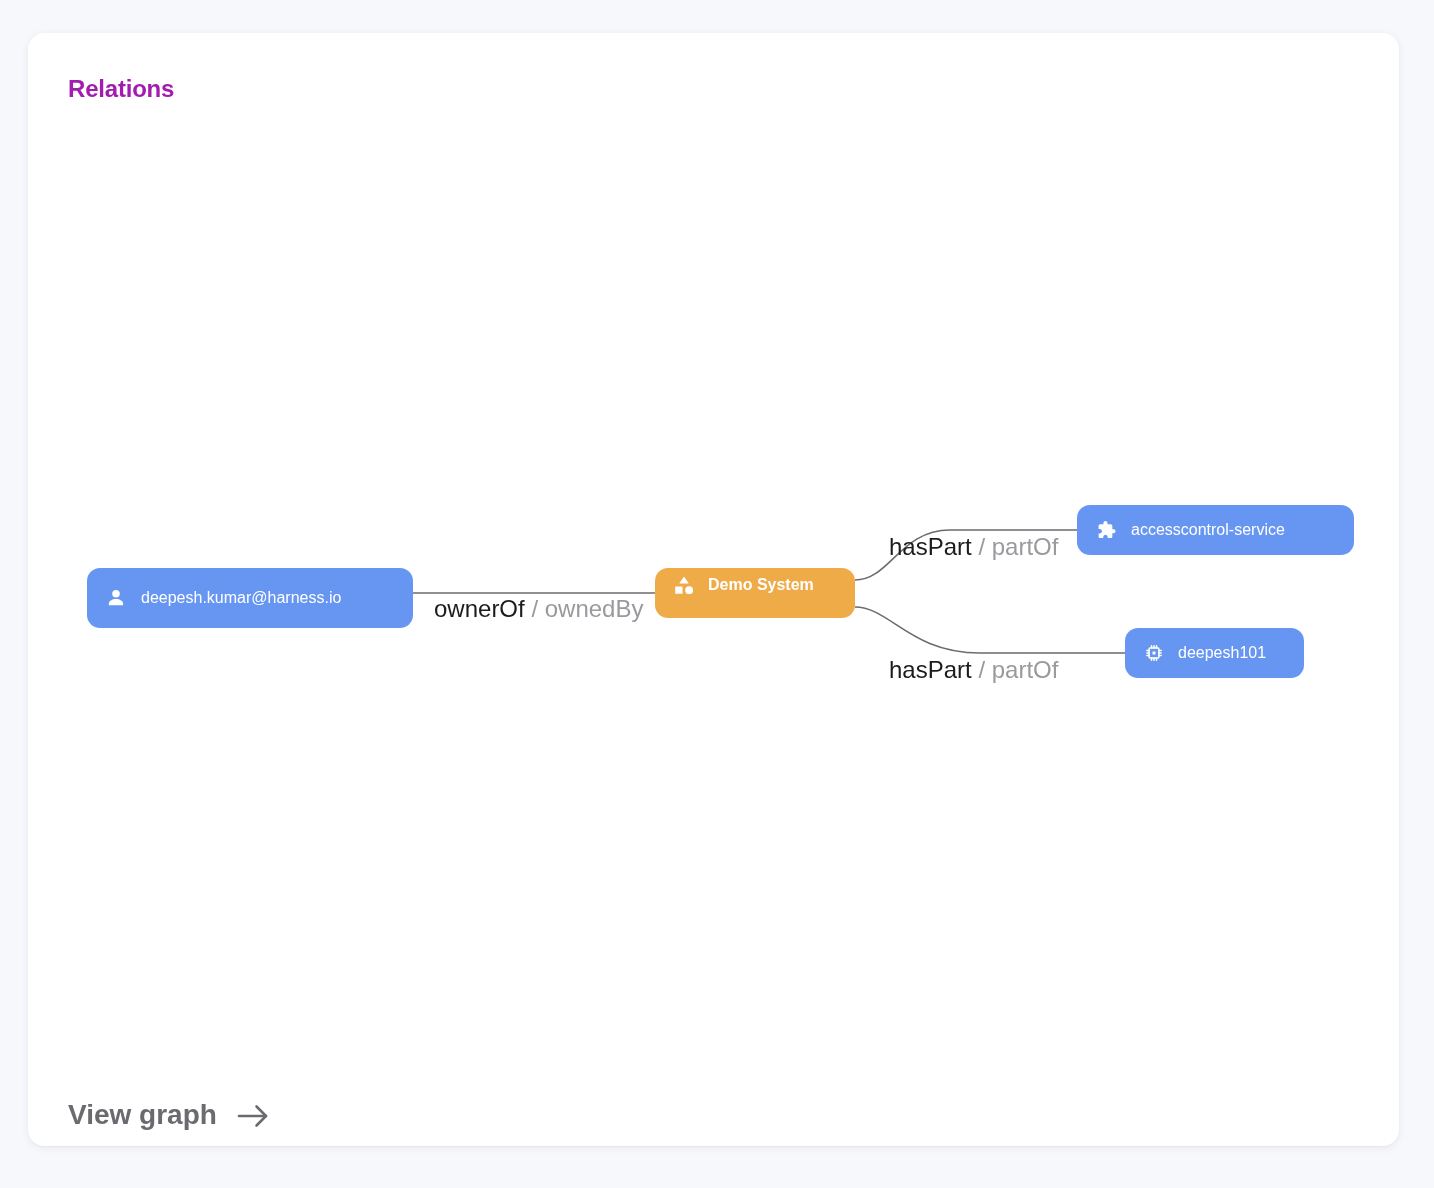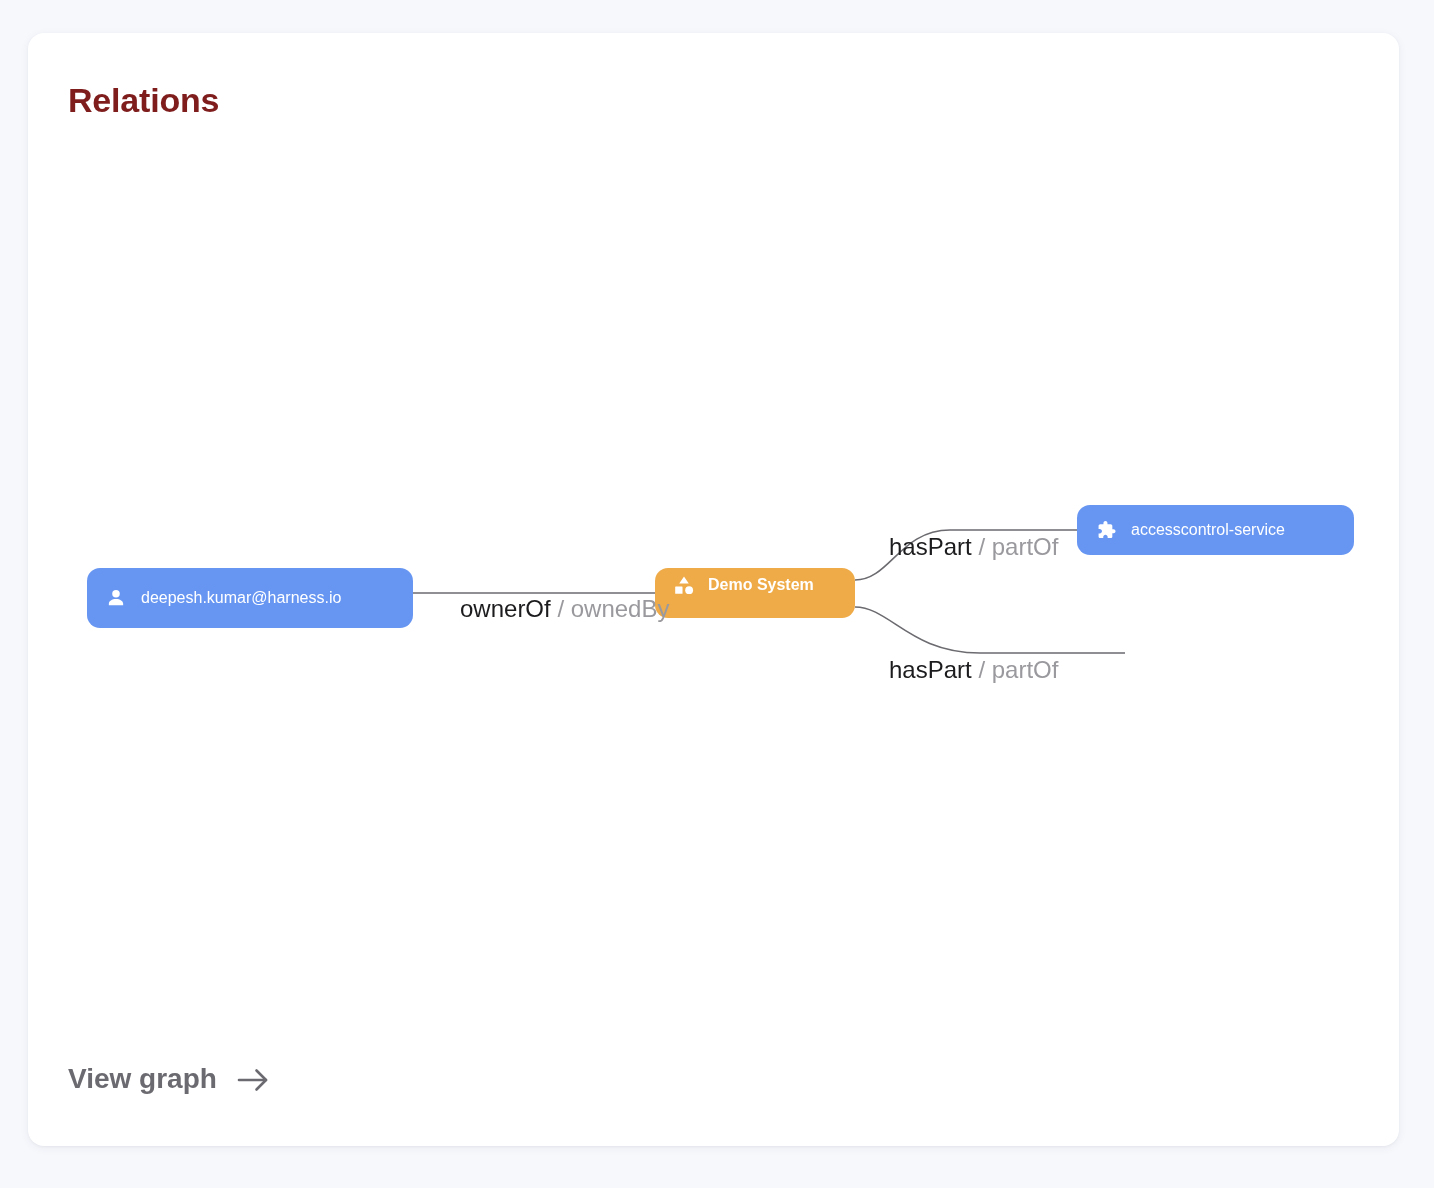--- a/index.html
+++ b/index.html
@@ -22,24 +22,24 @@
     height: 1113px;
     background: #ffffff;
     border-radius: 16px;
     box-shadow: 0 2px 10px rgba(40, 50, 80, 0.06), 0 1px 3px rgba(40, 50, 80, 0.05);
     overflow: hidden;
   }
 
   #card-title {
     position: absolute;
     left: 40px;
-    top: 48px;
-    font-size: 34px;
+    top: 42px;
+    font-size: 24px;
     font-weight: bold;
-    color: #7f1d1d;
+    color: #a21caf;
     letter-spacing: -0.2px;
   }
 
   
   #graph {
     position: absolute;
     left: 0;
     top: 0;
     width: 1371px;
     height: 1113px;
@@ -117,29 +117,29 @@
   .edge-label {
     position: absolute;
     font-size: 24px;
     white-space: nowrap;
     color: #1c1c1e;
   }
   .edge-label .rel-fwd { color: #1c1c1e; }
   .edge-label .rel-sep { color: #9a9a9e; }
   .edge-label .rel-rev { color: #9a9a9e; }
 
-  #edge-label-owner  { left: 406px; top: 562px; margin-left: 26px; }
+  #edge-label-owner  { left: 406px; top: 562px; }
   #edge-label-part-1 { left: 861px; top: 500px; }
   #edge-label-part-2 { left: 861px; top: 623px; }
 
   
   #view-graph {
     position: absolute;
     left: 40px;
-    top: 1030px;
+    top: 1066px;
     display: flex;
     align-items: center;
     gap: 20px;
     font-size: 28px;
     font-weight: bold;
     color: #6a6a70;
     cursor: pointer;
     user-select: none;
   }
   #view-graph .arrow-icon {
@@ -189,20 +189,30 @@
 
     <div class="node kind-component" id="node-component">
       <span class="node-icon">
         <svg width="22" height="22" viewBox="0 0 24 24" fill="#ffffff">
           <path d="M20.2 11.1h-1.3V7.6c0-1-.8-1.8-1.8-1.8h-3.5V4.5c0-1.2-1-2.2-2.2-2.2s-2.2 1-2.2 2.2v1.3H5.7c-1 0-1.8.8-1.8 1.8v3.3h1.3c1.3 0 2.4 1.1 2.4 2.4s-1.1 2.4-2.4 2.4H3.9v3.3c0 1 .8 1.8 1.8 1.8h3.3v-1.3c0-1.3 1.1-2.4 2.4-2.4s2.4 1.1 2.4 2.4v1.3h3.3c1 0 1.8-.8 1.8-1.8v-3.5h1.3c1.2 0 2.2-1 2.2-2.2s-1-2.2-2.2-2.2z"></path>
         </svg>
       </span>
       <span class="node-label">accesscontrol-service</span>
     </div>
 
+    <div class="node kind-resource" id="node-resource">
+      <span class="node-icon">
+        <svg width="22" height="22" viewBox="0 0 24 24" fill="none" stroke="#ffffff" stroke-width="1.7">
+          <rect x="6.6" y="6.6" width="10.8" height="10.8" rx="1.2" fill="none"></rect>
+          <rect x="10.4" y="10.4" width="3.2" height="3.2" fill="#ffffff" stroke="none"></rect>
+          <path d="M9.3 6.6V4.2M12 6.6V4.2M14.7 6.6V4.2M9.3 19.8v-2.4M12 19.8v-2.4M14.7 19.8v-2.4M6.6 9.3H4.2M6.6 12H4.2M6.6 14.7H4.2M19.8 9.3h-2.4M19.8 12h-2.4M19.8 14.7h-2.4" stroke-linecap="round"></path>
+        </svg>
+      </span>
+      <span class="node-label">deepesh101</span>
+    </div>
 
     <div class="edge-label" id="edge-label-owner">
       <span class="rel-fwd">ownerOf</span>
       <span class="rel-sep">/</span>
       <span class="rel-rev">ownedBy</span>
     </div>
 
     <div class="edge-label" id="edge-label-part-1">
       <span class="rel-fwd">hasPart</span>
       <span class="rel-sep">/</span>

